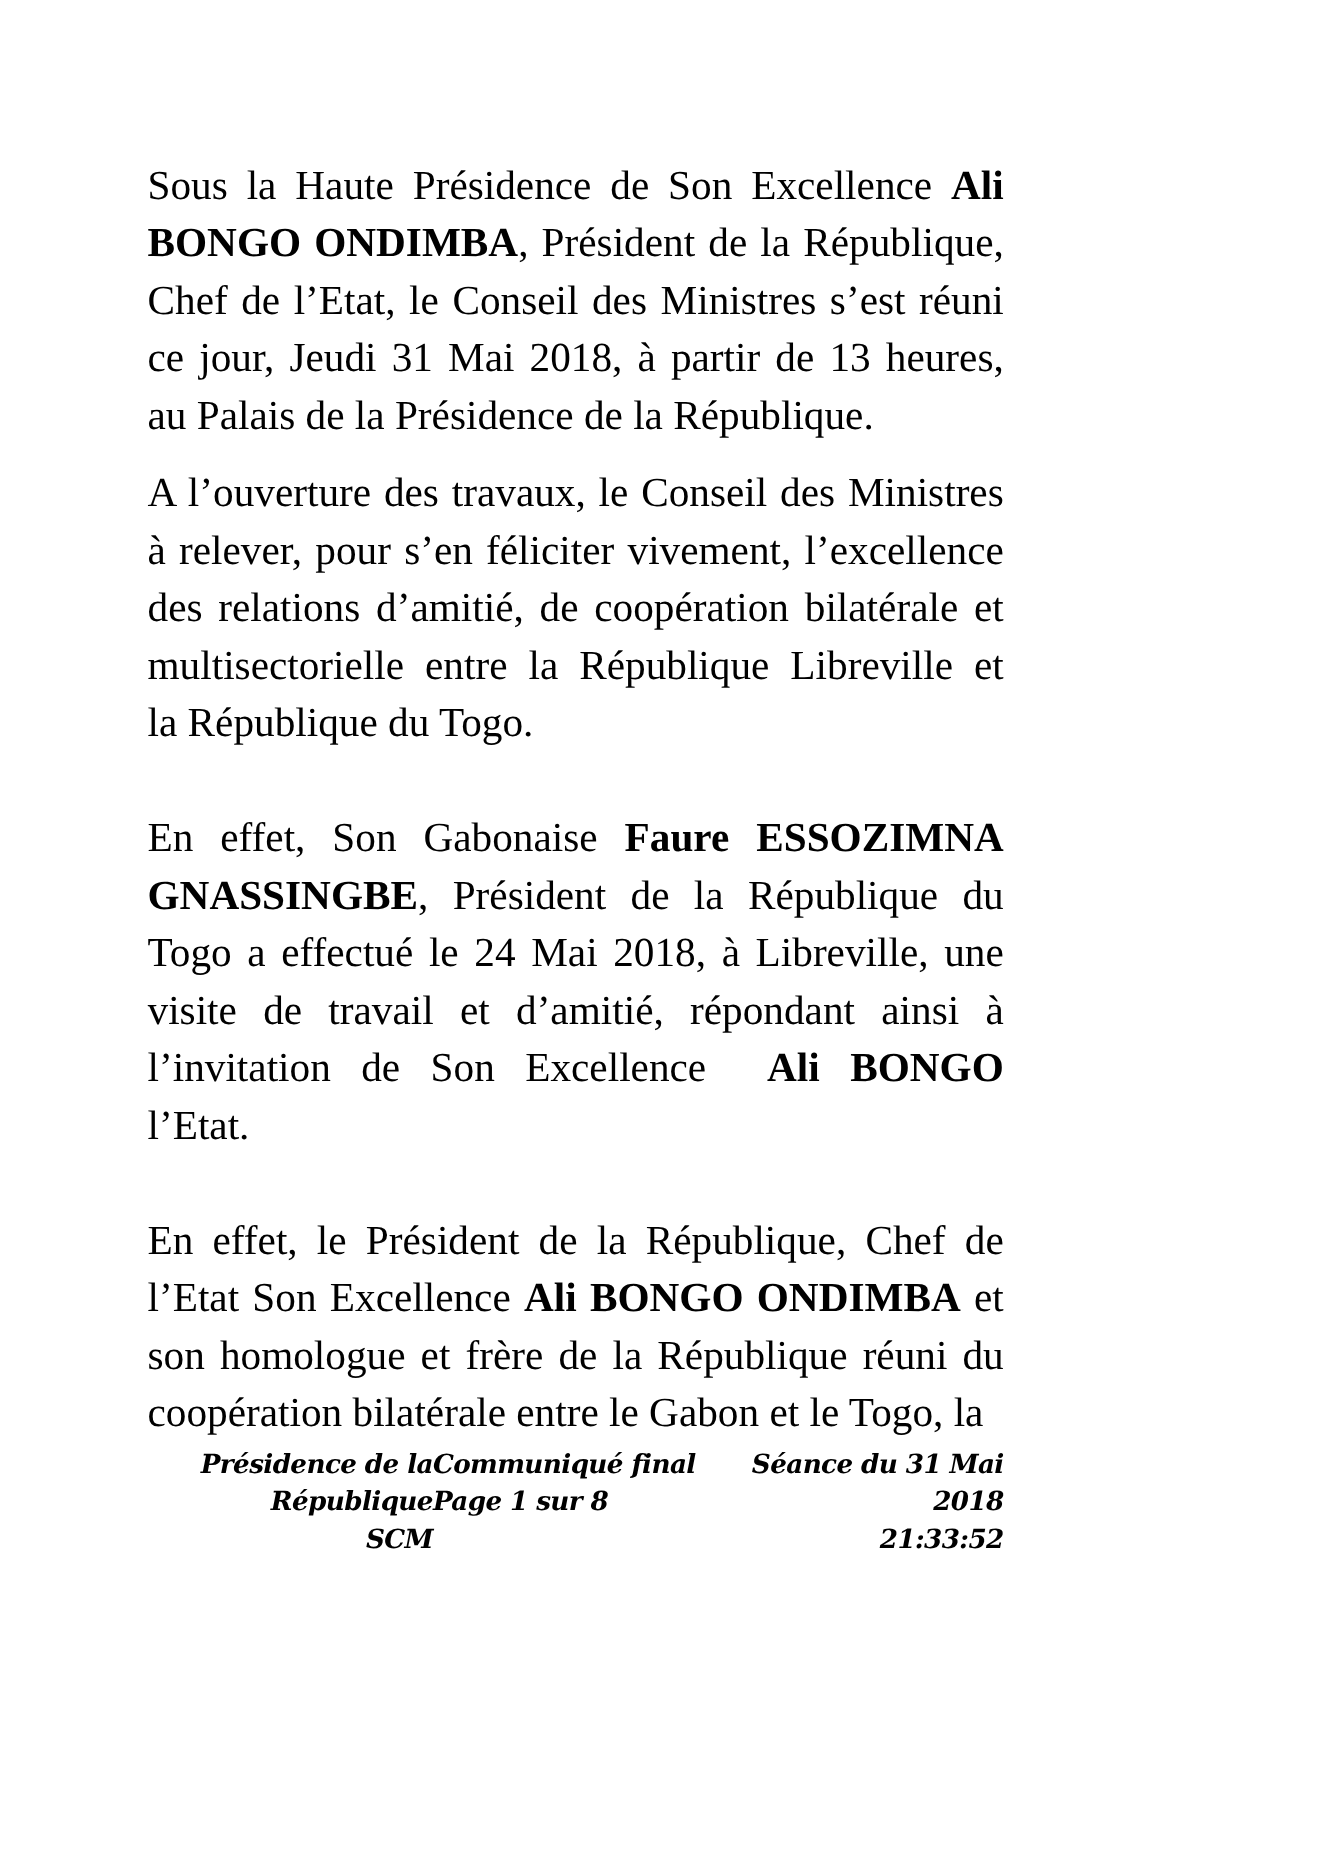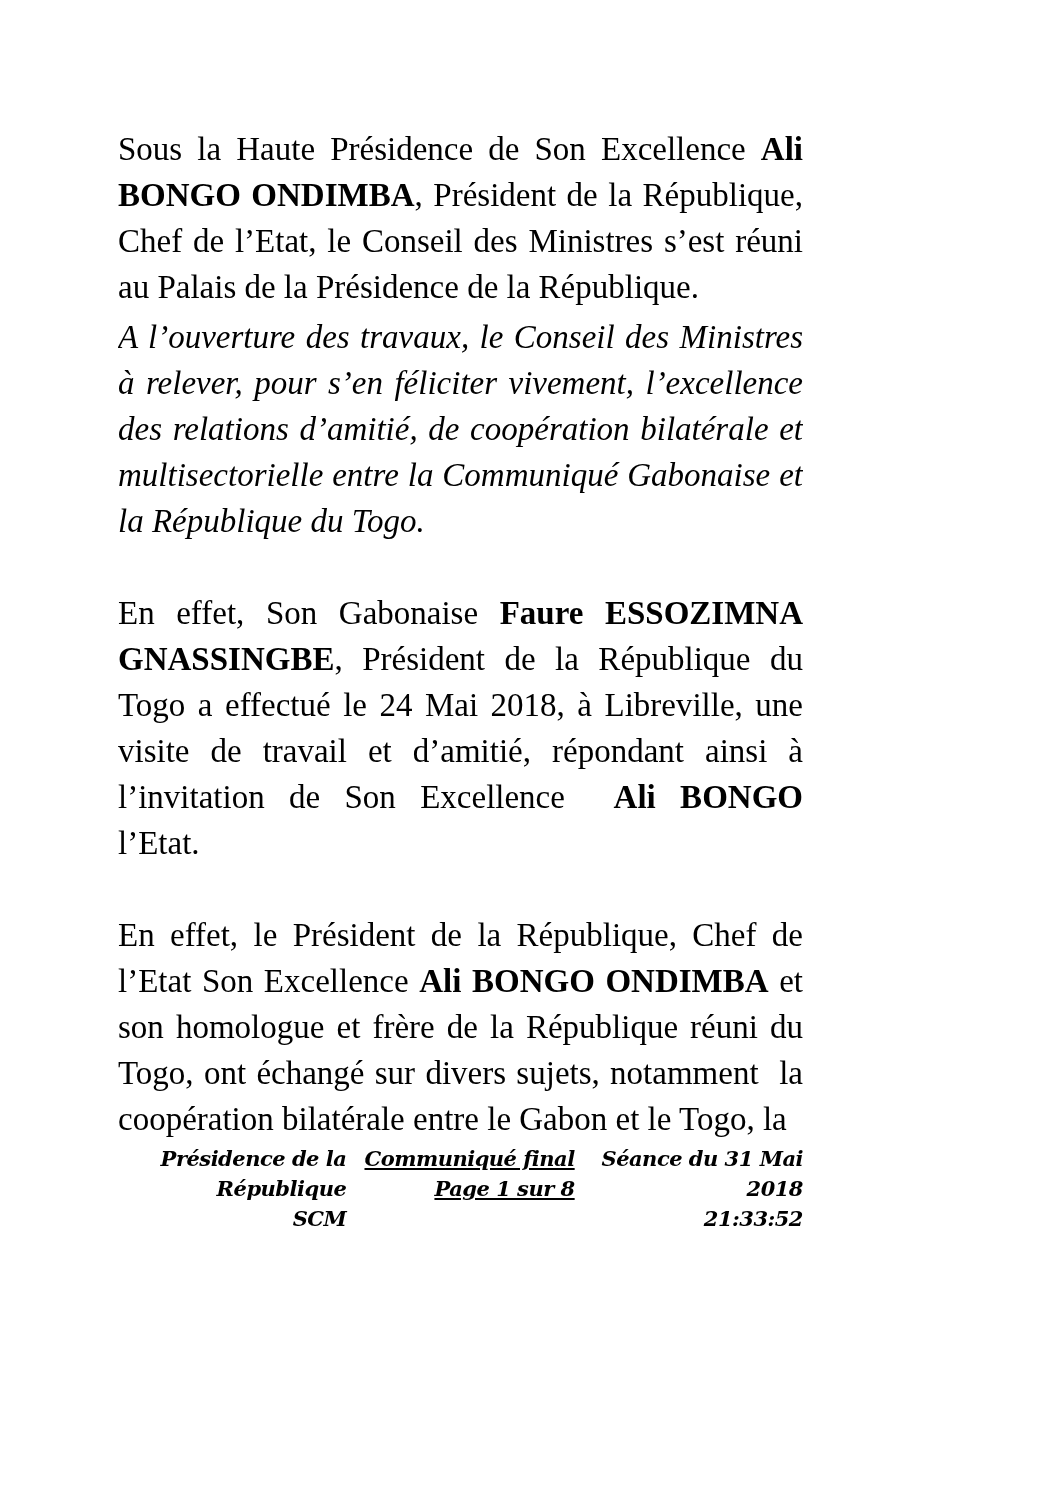--- a/index.html
+++ b/index.html
@@ -12,21 +12,21 @@
     color: #000000;
     padding: 126px 121px 0 118px;
     font-family: "Liberation Serif", "DejaVu Serif", serif;
     overflow: hidden;
   }
   .document-body {
     font-size: 33px;
   }
   .paragraph { margin-top: 0; }
   .paragraph.gap-first  { margin-top: 0; }
-  .paragraph.gap-small  { margin-top: 4px; font-style: italic; }
+  .paragraph.gap-small  { margin-top: 16px; }
   .paragraph.gap-medium { margin-top: 36px; }
   .paragraph.gap-large  { margin-top: 46px; }
   .line {
     height: 46px;
     line-height: 46px;
     text-align: justify;
     text-align-last: justify;
     overflow: hidden;
     white-space: normal;
   }
@@ -37,56 +37,56 @@
     display: flex;
     margin-top: 2px;
     font-family: "DejaVu Serif", "Liberation Serif", serif;
     font-style: italic;
     font-weight: bold;
     font-size: 21px;
     line-height: 30px;
     letter-spacing: -0.5px;
   }
   .footer-col { flex: 1 1 0; text-align: right; }
-  .footer-col.center { text-align: right; text-decoration: underline; }
+  .footer-col.center { text-align: left; }
   .footer-col.right  { text-align: right; font-style: italic; }
 </style>
 </head>
 <body>
 
 <div class="page">
 
   <div class="document-body">
 
   <div class="paragraph gap-first">
         <div class="line"><span class="seg">Sous la Haute Présidence de Son Excellence </span><span class="seg bold">Ali</span></div>
         <div class="line"><span class="seg bold">BONGO ONDIMBA</span><span class="seg">, Président de la République,</span></div>
         <div class="line"><span class="seg">Chef de l’Etat, le Conseil des Ministres s’est réuni</span></div>
+        <div class="line"><span class="seg">ce jour, Jeudi 31 Mai 2018, à partir de 13 heures,</span></div>
         <div class="line last"><span class="seg">au Palais de la Présidence de la République.</span></div>
       </div>
       <div class="paragraph gap-small">
         <div class="line"><span class="seg">A l’ouverture des travaux, le Conseil des Ministres</span></div>
         <div class="line"><span class="seg">à relever, pour s’en féliciter vivement, l’excellence</span></div>
         <div class="line"><span class="seg">des relations d’amitié, de coopération bilatérale et</span></div>
-        <div class="line"><span class="seg">multisectorielle entre la Communiqué Gabonaise et</span></div>
+        <div class="line"><span class="seg">multisectorielle entre la République Libreville et</span></div>
         <div class="line last"><span class="seg">la République du Togo.</span></div>
       </div>
       <div class="paragraph gap-large">
         <div class="line"><span class="seg">En effet, Son Gabonaise </span><span class="seg bold">Faure ESSOZIMNA</span></div>
         <div class="line"><span class="seg bold">GNASSINGBE</span><span class="seg">, Président de la République du</span></div>
         <div class="line"><span class="seg">Togo a effectué le 24 Mai 2018, à Libreville, une</span></div>
         <div class="line"><span class="seg">visite de travail et d’amitié, répondant ainsi à</span></div>
         <div class="line"><span class="seg">l’invitation de Son Excellence&nbsp; </span><span class="seg bold">Ali BONGO</span></div>
         <div class="line last"><span class="seg">l’Etat.</span></div>
       </div>
       <div class="paragraph gap-large">
         <div class="line"><span class="seg">En effet, le Président de la République, Chef de</span></div>
         <div class="line"><span class="seg">l’Etat Son Excellence </span><span class="seg bold">Ali BONGO ONDIMBA</span><span class="seg"> et</span></div>
         <div class="line"><span class="seg">son homologue et frère de la République réuni du</span></div>
-        <div class="line"><span class="seg">Togo, ont échangé sur divers sujets, notamment&nbsp; la</span></div>
         <div class="line last"><span class="seg">coopération bilatérale entre le Gabon et le Togo, la</span></div>
       </div>
     </div>
 
   <div class="footer">
     <div class="footer-col left">
       <div>Présidence de la République</div>
       <div>SCM</div>
     </div>
     <div class="footer-col center">

